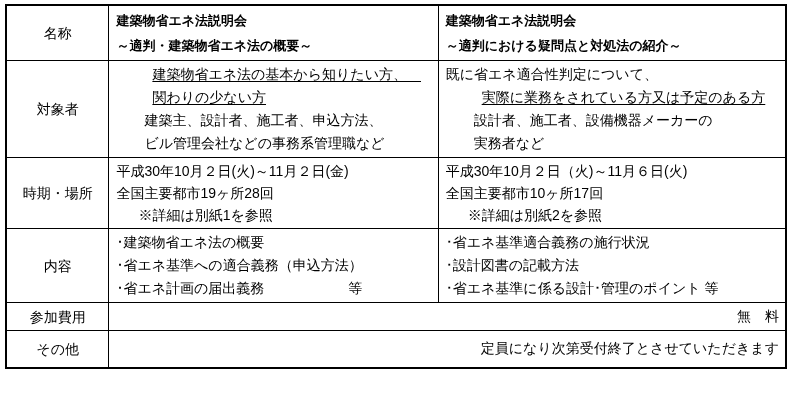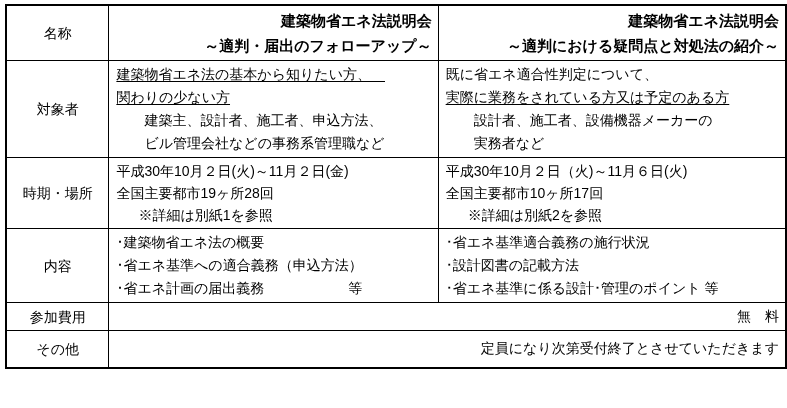--- a/index.html
+++ b/index.html
@@ -44,41 +44,41 @@
   }
   tr.r1 { height: 55px; }
   tr.r2 { height: 93px; }
   tr.r3 { height: 66px; }
   tr.r4 { height: 71px; }
   tr.r5 { height: 27px; }
   tr.r6 { height: 44px; }
   tr.r7 { height: 37px; }
   tr.r1 .line {
     font-weight: bold;
-    font-size: 15px;
+    font-size: 13px;
     line-height: 25px;
-    text-align: right;
+    text-align: left;
   }
   tr.r3 .line { line-height: 22px; }
-  .u { text-decoration: underline; text-underline-offset: 2px; }
+  .u { text-decoration: underline; text-underline-offset: 2px; margin-left: 36px; }
   .ind { padding-left: 28px; }
   .ind2 { padding-left: 22px; }
   td.span-cell { text-align: center; }
   td.span-cell .line { text-align: right; }
 </style>
 </head>
 <body>
 
 <table class="seminar">
   <tbody>
     <tr class="r1">
       <th class="label">名称</th>
       <td class="c2 content">
         <div class="line">建築物省エネ法説明会</div>
-        <div class="line">～適判・届出のフォローアップ～</div>
+        <div class="line">～適判・建築物省エネ法の概要～</div>
       </td>
       <td class="c3 content">
         <div class="line">建築物省エネ法説明会</div>
         <div class="line">～適判における疑問点と対処法の紹介～</div>
       </td>
     </tr>
 
     <tr class="r2">
       <th class="label">対象者</th>
       <td class="c2 content">

